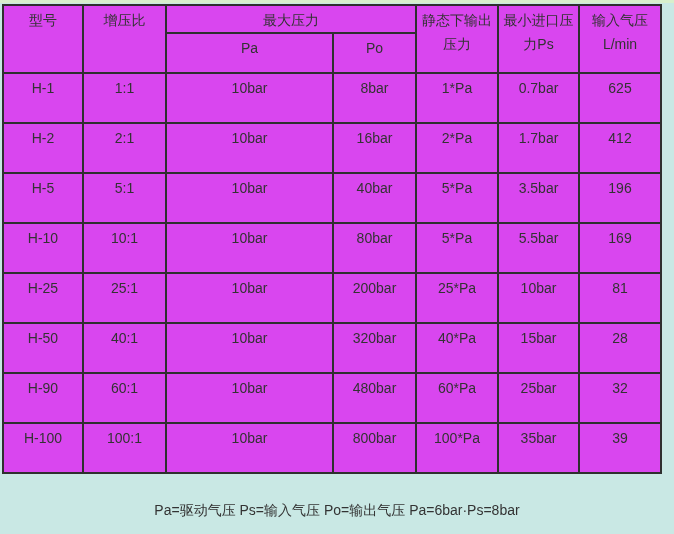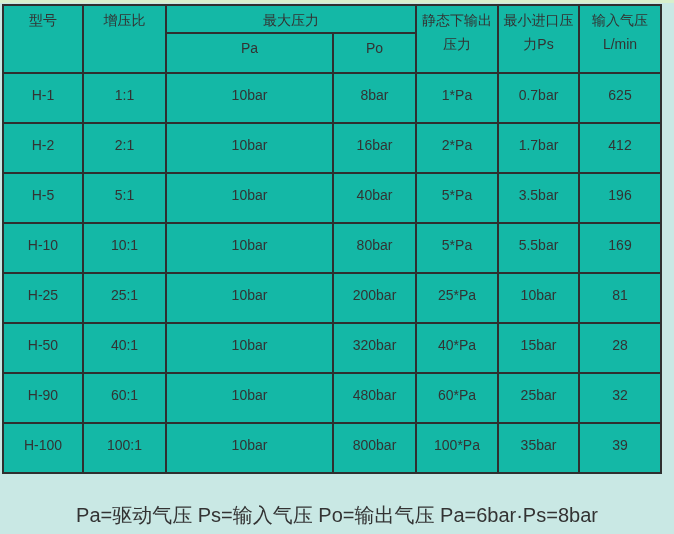--- a/index.html
+++ b/index.html
@@ -21,50 +21,50 @@
     height: 3px;
     background: #d8efcc;
   }
   table.spec {
     position: absolute;
     left: 2px;
     top: 4px;
     width: 658px;
     border-collapse: collapse;
     table-layout: fixed;
-    background: #14b8a6;
+    background: #d946ef;
   }
   table.spec th, table.spec td {
     border: 2px solid #2f2f2f;
     text-align: center;
     vertical-align: top;
     font-weight: normal;
     font-size: 14px;
     color: #333333;
     padding: 0 2px;
     overflow: hidden;
   }
   table.spec thead th {
     padding-top: 2px;
     line-height: 24px;
   }
   table.spec thead tr.h1 { height: 26px; }
   table.spec thead tr.h2 { height: 40px; }
   table.spec tbody tr { height: 50px; }
   table.spec tbody td {
-    padding-top: 13px;
+    padding-top: 6px;
     line-height: 17px;
   }
   .footer-note {
     position: absolute;
     top: 502px;
     left: 0;
     width: 100%;
     text-align: center;
-    font-size: 20px;
+    font-size: 14px;
     color: #333333;
   }
 </style>
 </head>
 <body>
 
 <div class="top-strip"></div>
 
 <table class="spec">
   <colgroup>

